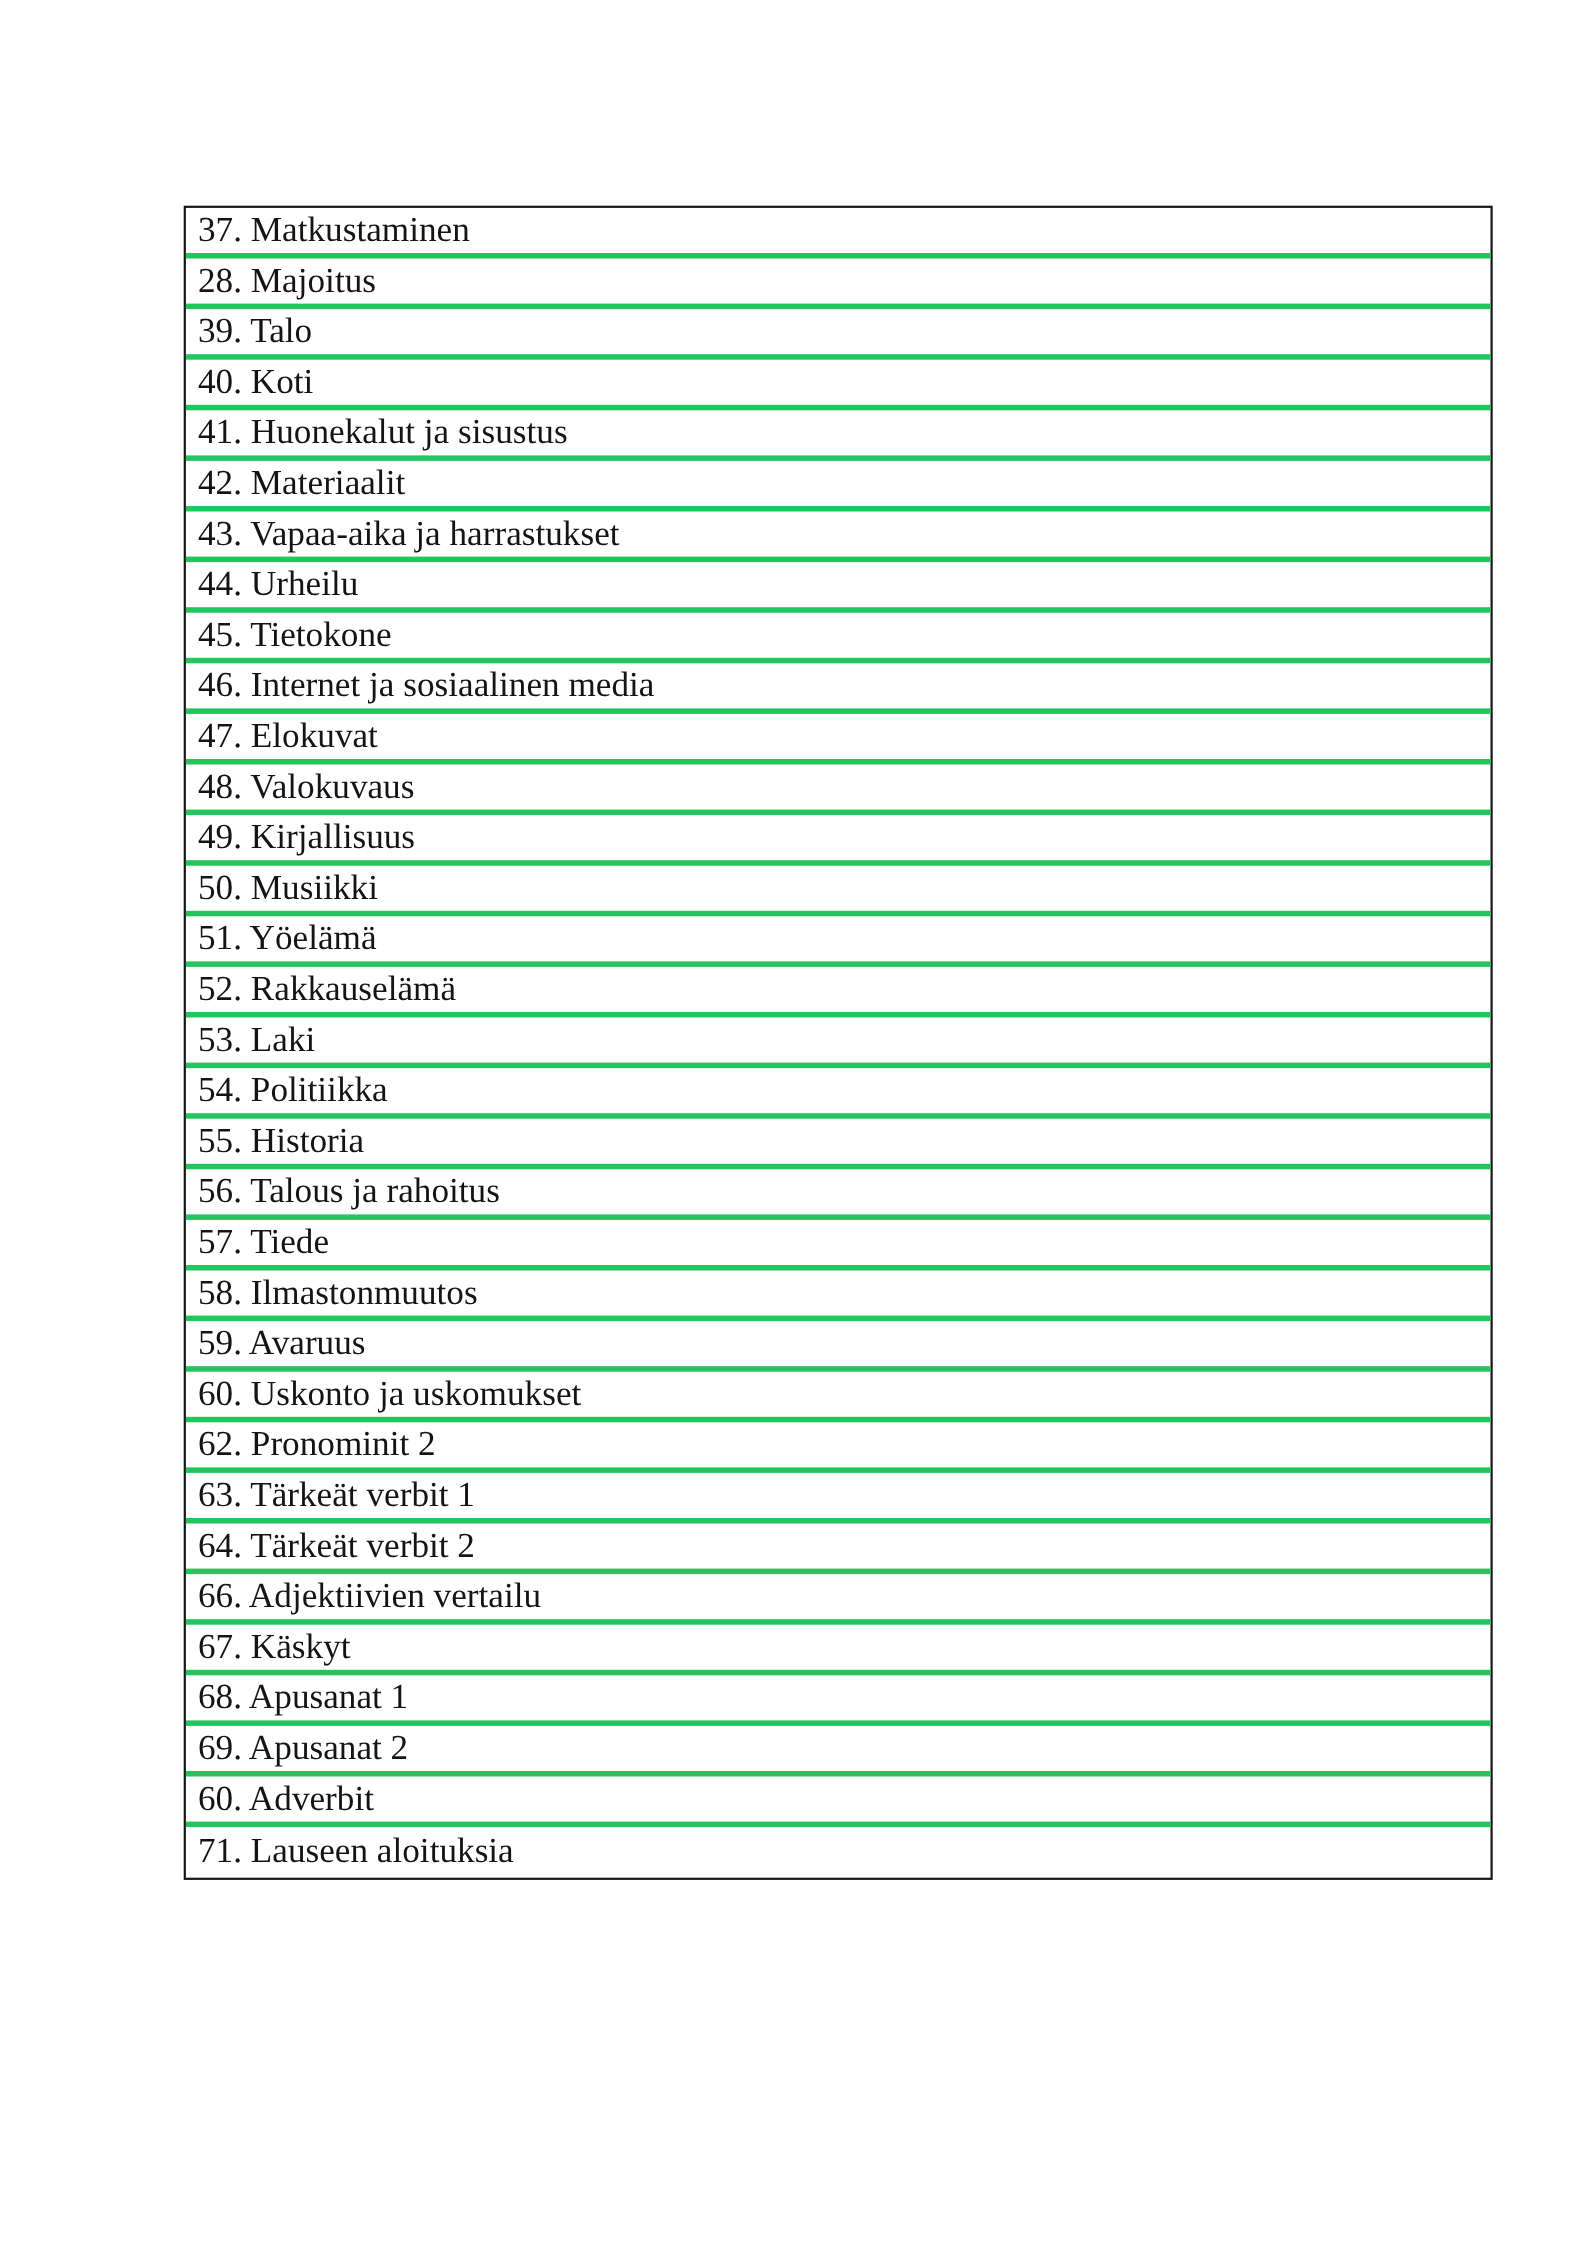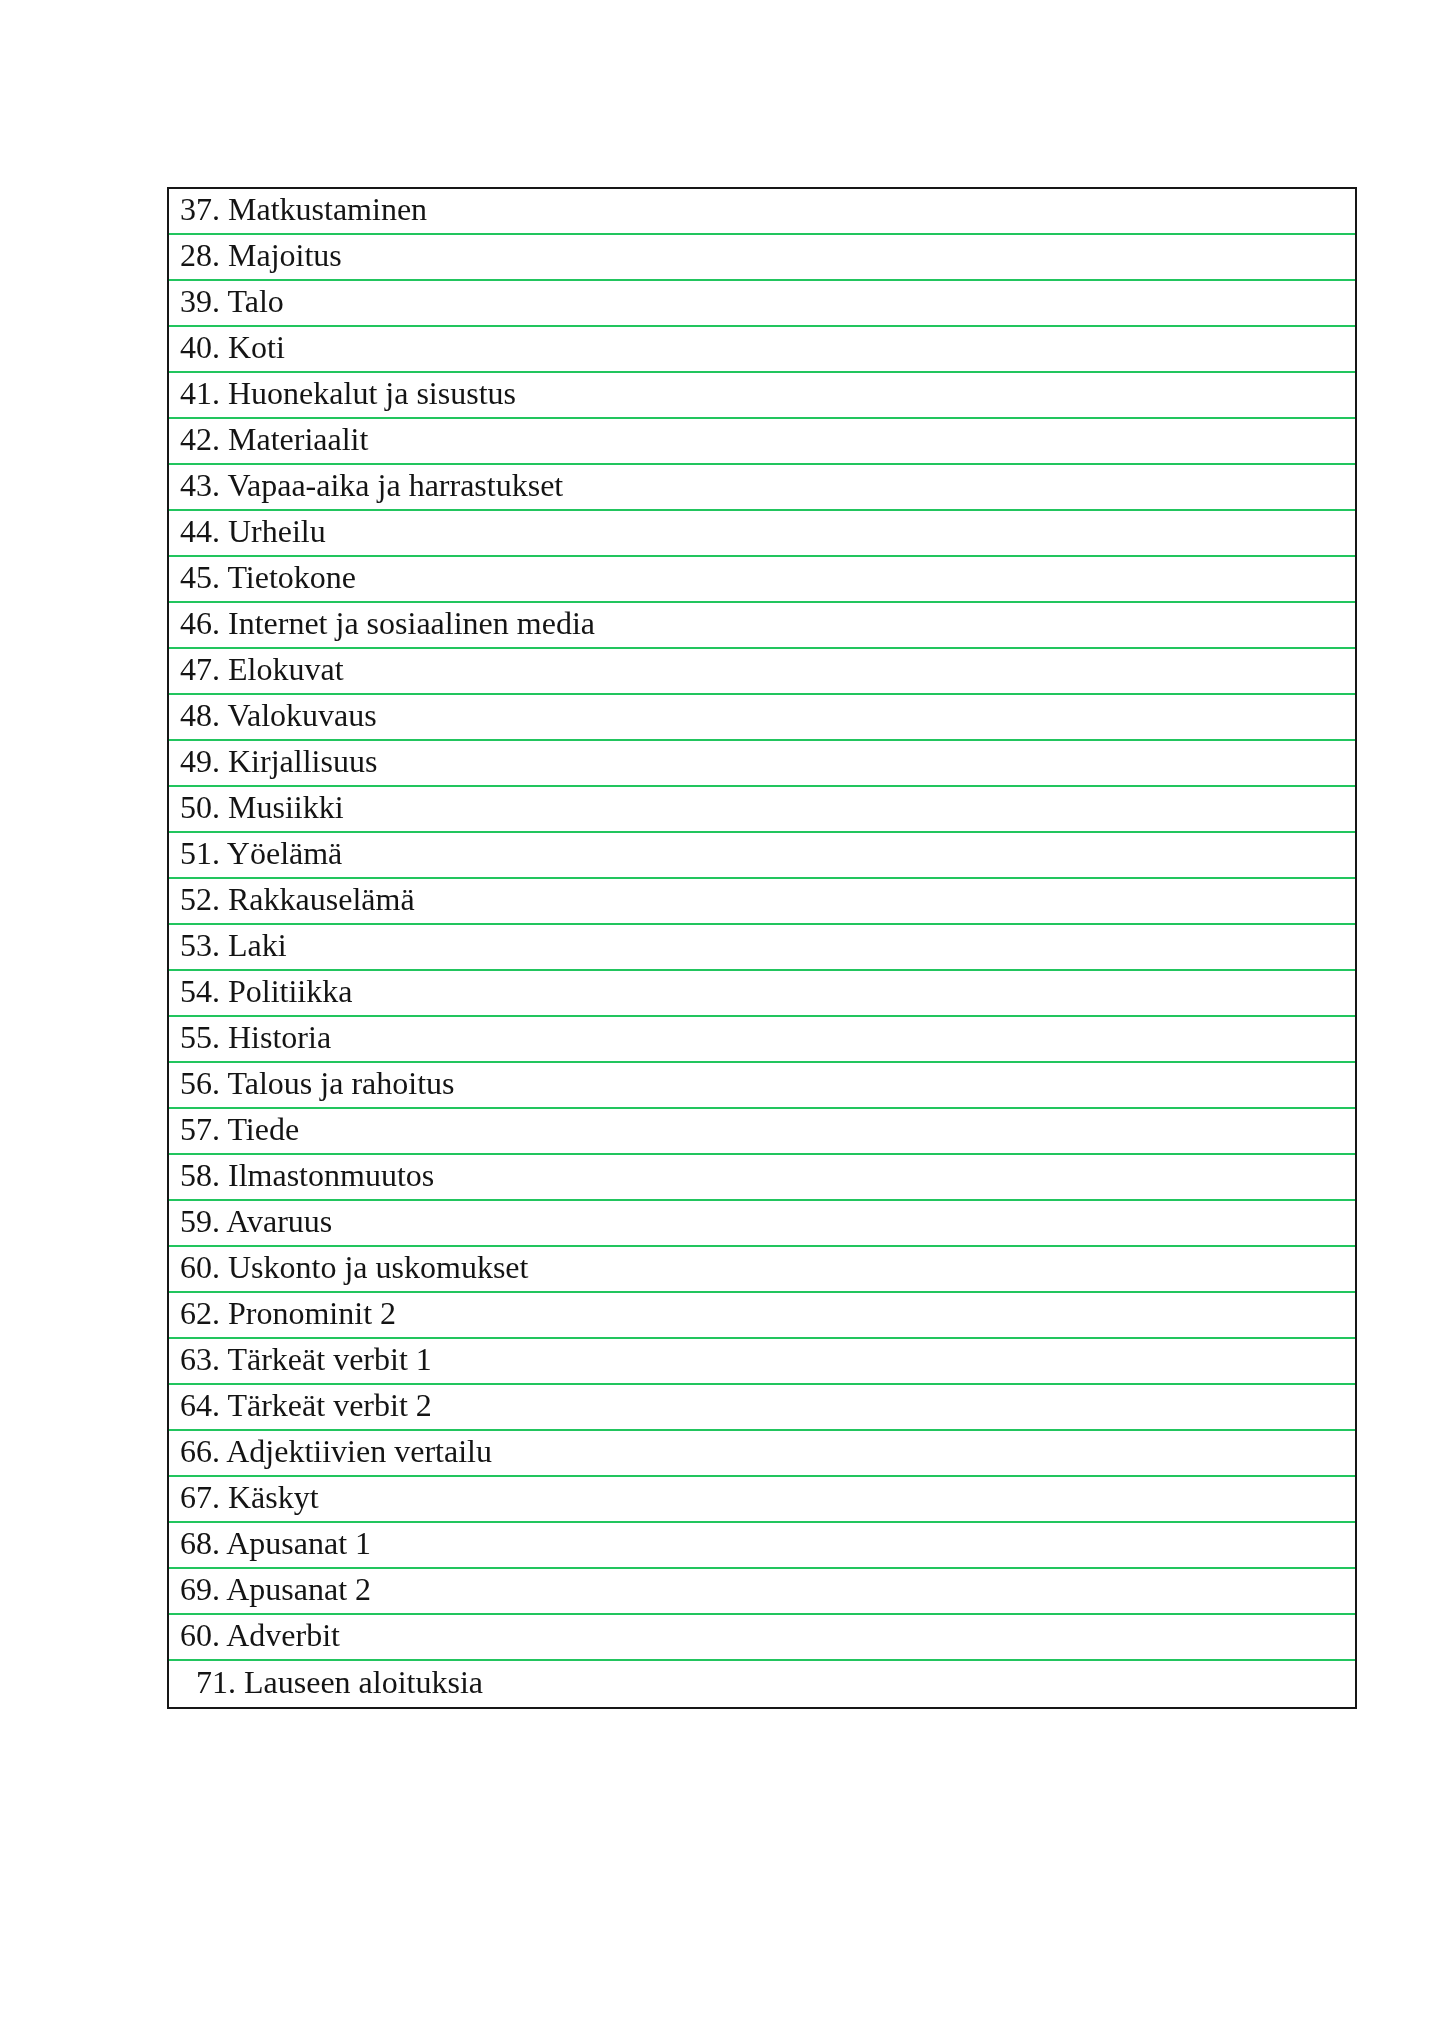--- a/index.html
+++ b/index.html
@@ -24,33 +24,32 @@
     left: 167px;
     top: 187px;
     width: 1190px;
     box-sizing: border-box;
     border: 2px solid #161616;
     background: #ffffff;
   }
   .toc-row {
     box-sizing: border-box;
     height: 46px;
-    border-bottom: 2px solid #22c55e;
+    border-bottom: 5px solid #22c55e;
     display: flex;
     align-items: center;
     padding: 0 10px 2px 11px;
     font-size: 32px;
     line-height: 1.1;
     color: #141414;
     white-space: nowrap;
     overflow: hidden;
   }
   .toc-row:last-child {
     border-bottom: none;
-    margin-left: 16px;
   }
 </style>
 </head>
 <body>
 
 <div class="page">
   <div class="toc-table">
     <div class="toc-row">37. Matkustaminen</div>
     <div class="toc-row">28. Majoitus</div>
     <div class="toc-row">39. Talo</div>

